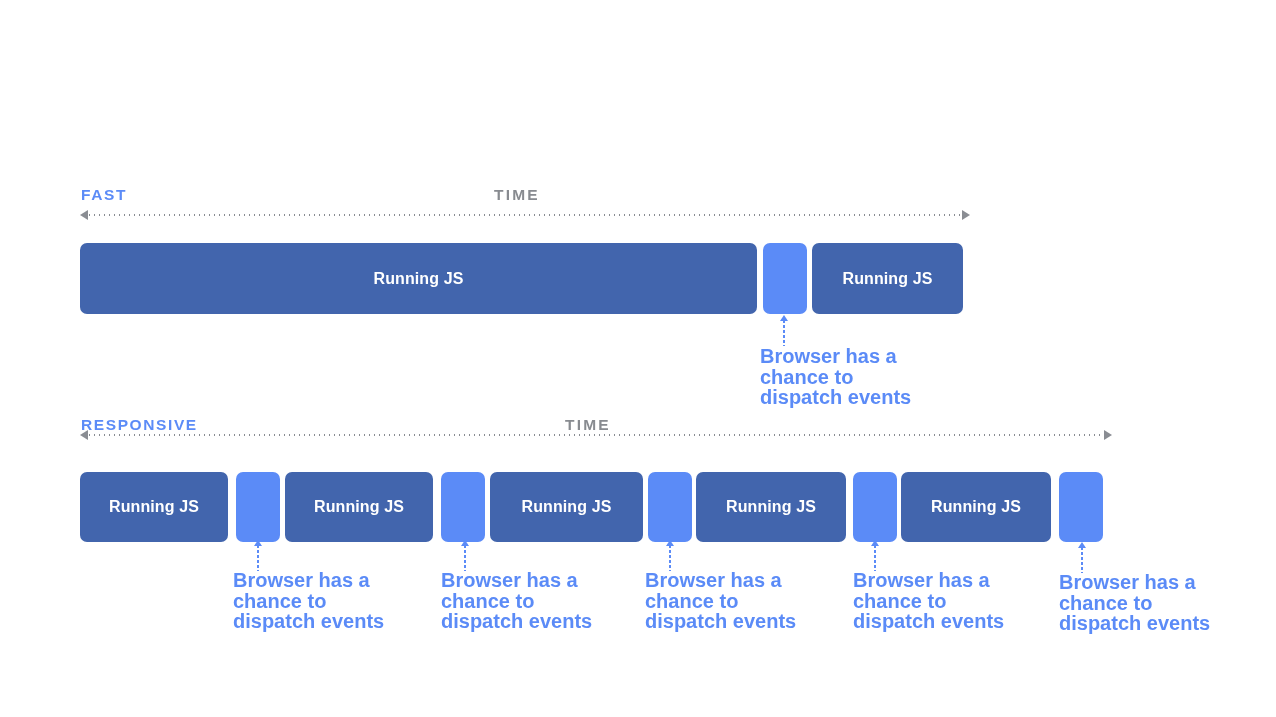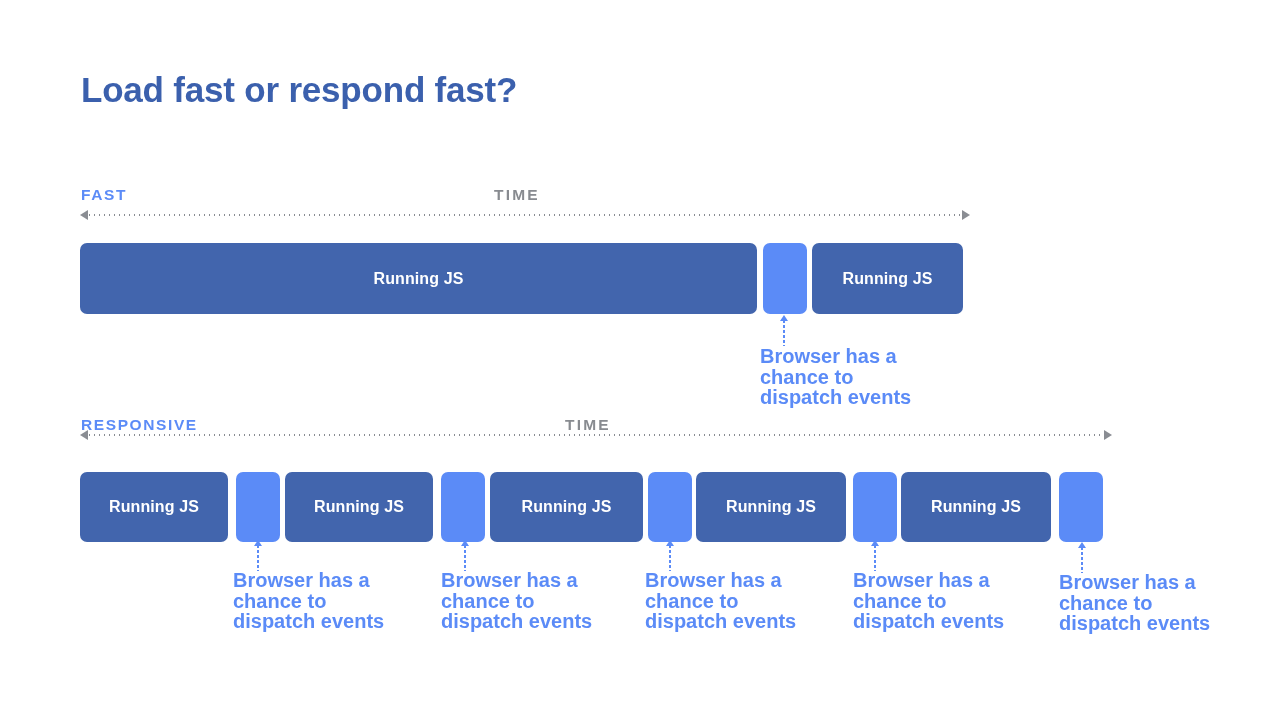--- a/index.html
+++ b/index.html
@@ -135,21 +135,20 @@
     line-height: 20.5px;
     color: #5b8bf7;
     white-space: pre-line;
   }
 </style>
 </head>
 <body>
 
 <div class="slide">
 
-  <div class="title">Load fast or respond fast?</div>
 
   <div class="section-label" style="left:81px; top:186px;">FAST</div>
 
   <div class="time-label" style="left:494px; top:186px;">TIME</div>
 
   <div class="axis" style="left:80px; top:210px; width:890px;">
     <span class="arrow-left"></span>
     <span class="dots"></span>
     <span class="arrow-right"></span>
   </div>

